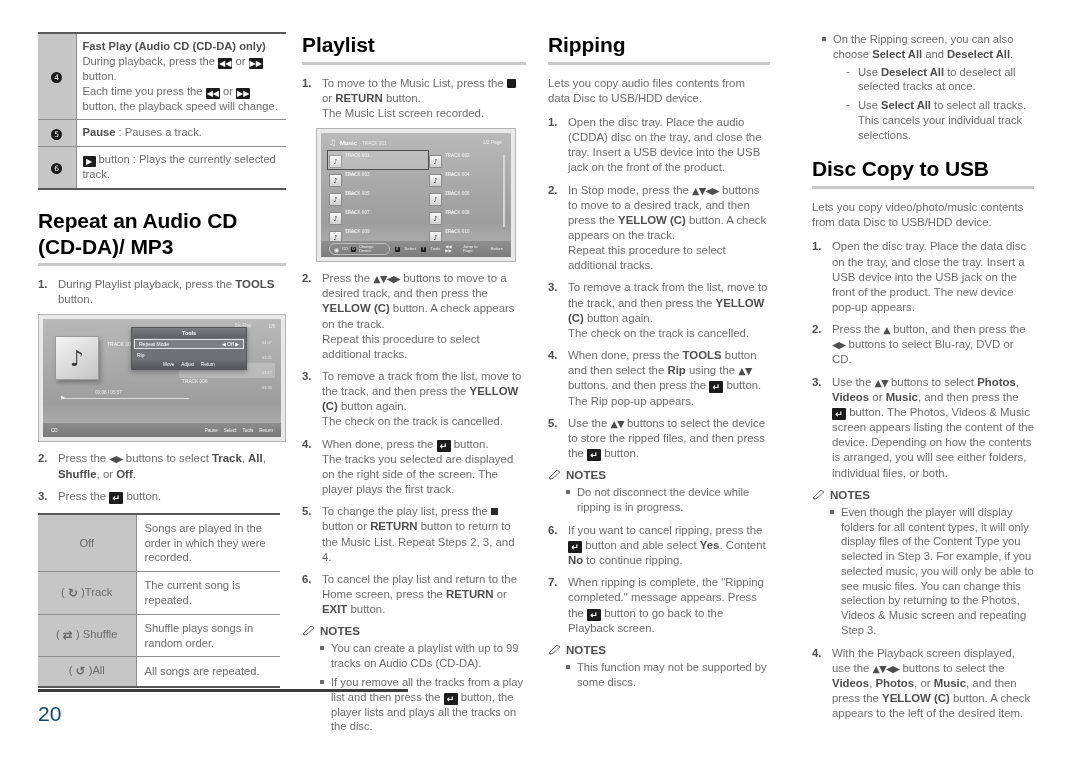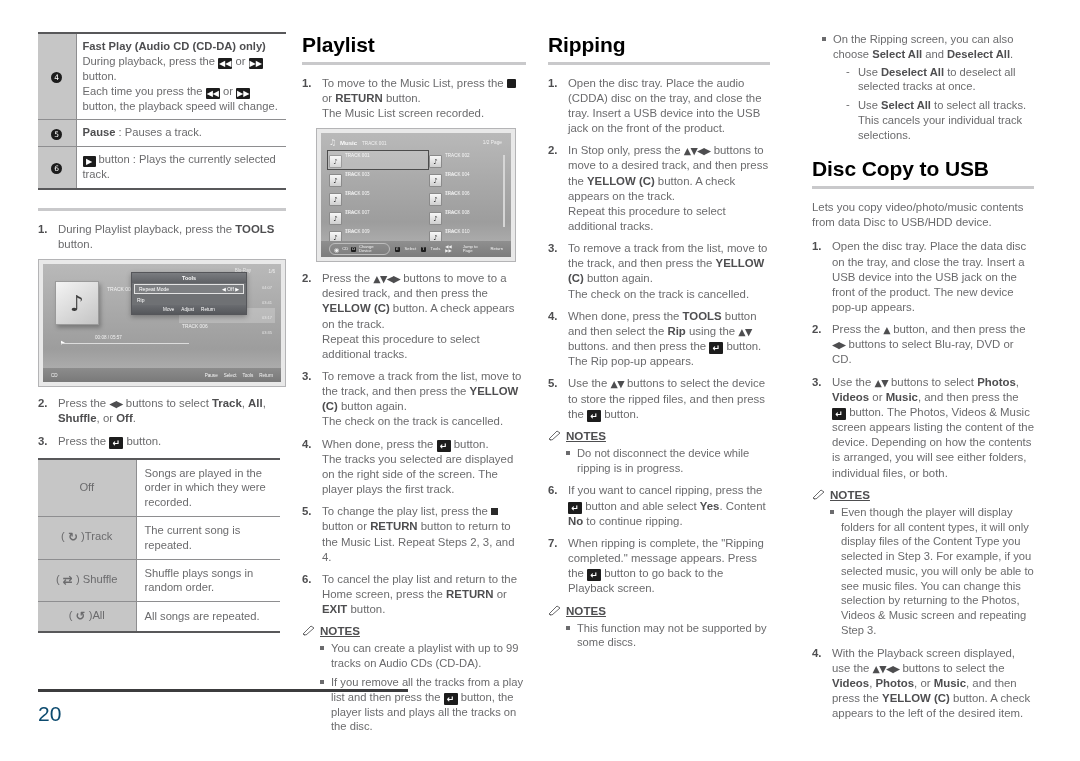--- a/index.html
+++ b/index.html
@@ -66,21 +66,20 @@
   }
 
   
   .notes { margin: 7px 0 8px 0; }
   .notes-hd {
     font-size: 11.6px;
     font-weight: bold;
     color: #4e4e50;
     display: flex; align-items: center; gap: 5px;
     margin-bottom: 4px;
-    text-decoration: underline;
   }
   .pencil { display:inline-block; width: 13px; height: 11px; }
   ul.notelist { list-style: none; margin: 0; padding: 0 0 0 18px; }
   ul.notelist > li {
     position: relative;
     padding-left: 11px;
     font-size: 11.2px;
     line-height: 1.32;
     color: #6b6b6d;
     margin-bottom: 4px;
@@ -349,20 +348,21 @@
           <span class="circnum">6</span>
         </td>
         <td>
           <span class="btn">▶</span><span> button : Plays the currently selected track.</span>
         </td>
       </tr>
     </tbody>
       </table>
 
     <div style="margin-top:18px">
+      <div class="h2">Repeat an Audio CD (CD-DA)/ MP3</div>
       <div class="h2rule"></div>
     </div>
 
     <ol class="steps">
       <li>
         <span class="num">1.</span>
         <span>During Playlist playback, press the </span><span class="b">TOOLS</span><span> button.</span>
       </li>
     </ol>
 
@@ -571,29 +571,30 @@
         <li><span>You can create a playlist with up to 99 tracks on Audio CDs (CD-DA).</span></li>
         <li><span>If you remove all the tracks from a play list and then press the </span><span class="btn enter">↵</span><span> button, the player lists and plays all the tracks on the disc.</span></li>
       </ul>
     </div>
   </div>
 
   <div class="col" id="col3">
     <div class="h2">Ripping</div>
     <div class="h2rule"></div>
 
+    <div class="p">Lets you copy audio files contents from data Disc to USB/HDD device.</div>
 
     <ol class="steps">
       <li>
         <span class="num">1.</span>
         <span>Open the disc tray. Place the audio (CDDA) disc on the tray, and close the tray. Insert a USB device into the USB jack on the front of the product.</span>
       </li>
       <li>
         <span class="num">2.</span>
-        <span>In Stop only, press the </span><span class="arrows">▲▼◀▶</span><span> buttons to move to a desired track, and then press the </span><span class="b">YELLOW (C)</span><span> button. A check appears on the track.</span><br>
+        <span>In Stop mode, press the </span><span class="arrows">▲▼◀▶</span><span> buttons to move to a desired track, and then press the </span><span class="b">YELLOW (C)</span><span> button. A check appears on the track.</span><br>
         <span>Repeat this procedure to select additional tracks.</span>
       </li>
       <li>
         <span class="num">3.</span>
         <span>To remove a track from the list, move to the track, and then press the </span><span class="b">YELLOW (C)</span><span> button again.</span><br>
         <span>The check on the track is cancelled.</span>
       </li>
       <li>
         <span class="num">4.</span>
         <span>When done, press the </span><span class="b">TOOLS</span><span> button and then select the </span><span class="b">Rip</span><span> using the </span><span class="arrows">▲▼</span><span> buttons. and then press the </span><span class="btn enter">↵</span><span> button. The Rip pop-up appears.</span>

